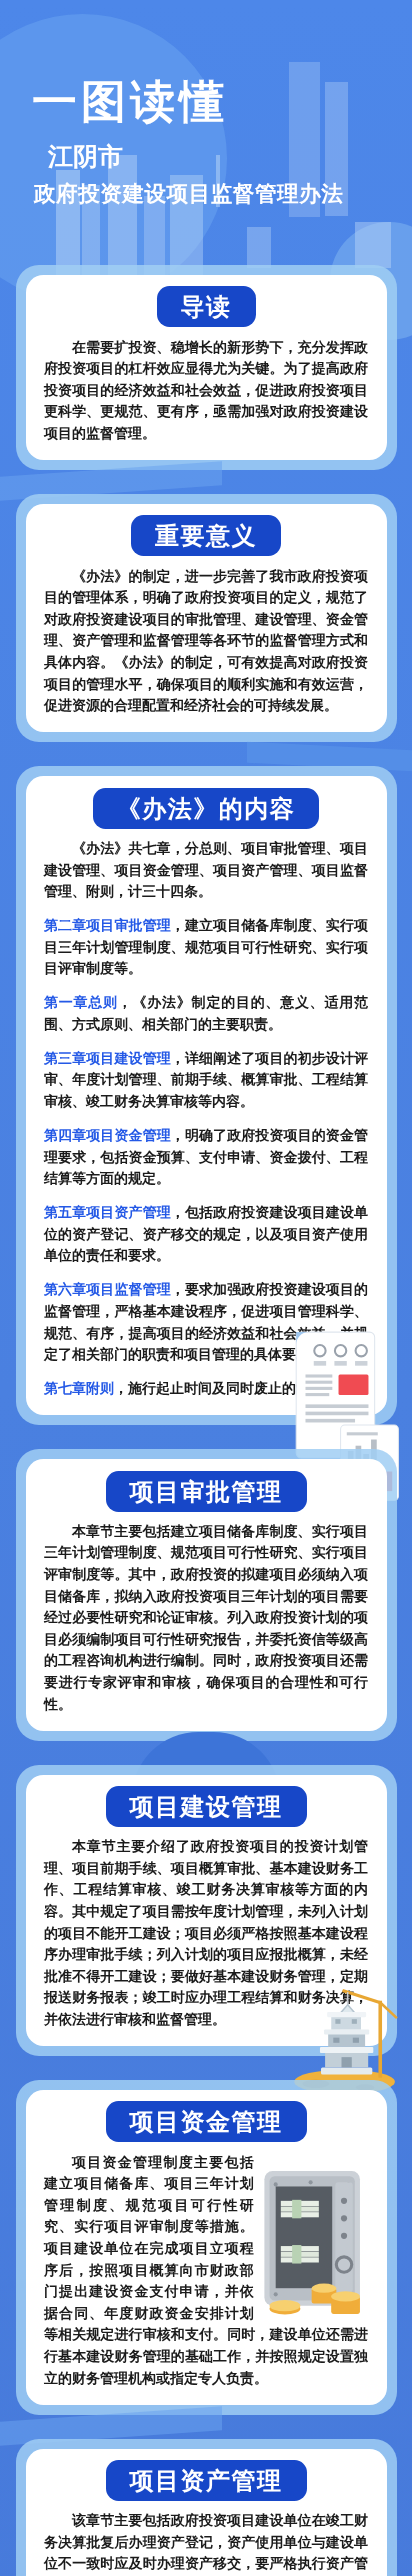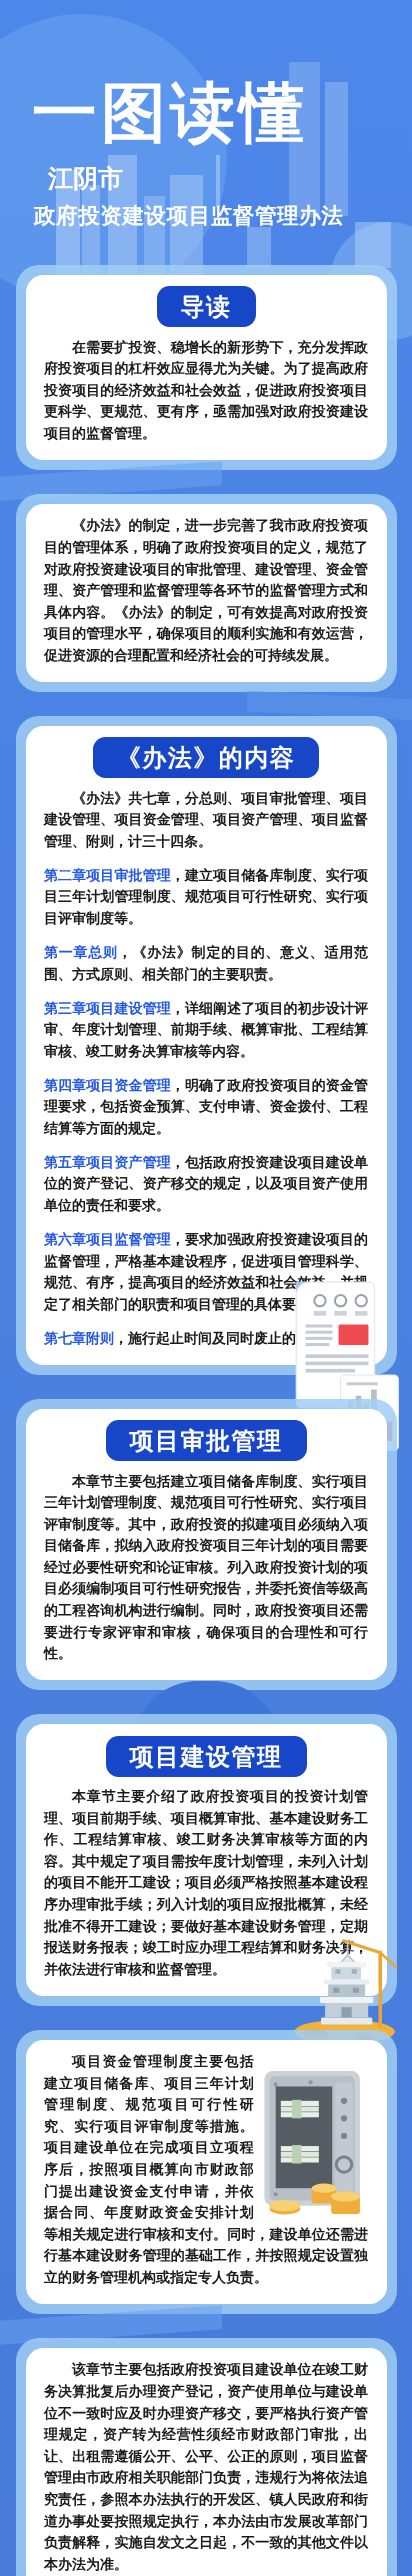--- a/index.html
+++ b/index.html
@@ -16,21 +16,21 @@
   .s1{left:56px;top:170px;width:24px;height:113px;opacity:.5;}
   .s2{left:82px;top:185px;width:17.5px;height:98px;opacity:.38;}
   .s3{left:108px;top:155px;width:29px;height:129px;opacity:.45;}
   .s4{left:144px;top:196px;width:20.6px;height:88px;opacity:.35;}
   .s5{left:170px;top:175px;width:33px;height:108px;opacity:.42;}
   .s6{left:289px;top:62px;width:31px;height:155px;opacity:.30;}
   .s7{left:325px;top:82px;width:23px;height:134px;opacity:.35;}
   .s8{left:355px;top:222px;width:36px;height:46px;opacity:.45;}
   .s9{left:247px;top:227px;width:24px;height:41px;opacity:.38;}
   .s10{left:216px;top:155px;width:4.1px;height:52px;opacity:.5;}
-  h1{position:relative;margin:0;padding:77px 0 0 32px;font-size:65px;line-height:1.1;
+  h1{position:relative;margin:0;padding:77px 0 0 32px;font-size:45px;line-height:1.1;
     font-weight:900;color:#ffffff;letter-spacing:4.1px;}
   .city{position:relative;margin-top:13.4px;padding-left:48px;font-size:25px;font-weight:800;color:#fff;}
   .doc-title{position:relative;margin-top:6.2px;padding-left:34px;font-size:21.6px;font-weight:800;color:#fff;letter-spacing:0.5px;}
   
   .card{position:relative;margin:0 15.5px 24px;z-index:2;}
   .ring{background:rgba(160,206,243,.85);border-radius:23px;padding:10px;}
   .inner{background:#ffffff;border-radius:17.5px;padding:11.3px 18.5px 15.5px;}
   .badge{width:max-content;margin:0 auto 9.3px;background:#1747c8;color:#ffffff;
     font-size:24px;font-weight:800;line-height:41px;padding:0 24px;border-radius:12.4px;letter-spacing:1.5px;}
   .para{margin:0;font-size:14px;line-height:21.6px;font-weight:700;color:#1b1b1b;text-align:justify;}
@@ -79,20 +79,21 @@
         <div class="inner">
       <div class="badge">导读</div>
       <p class="para indent">在需要扩投资、稳增长的新形势下，充分发挥政府投资项目的杠杆效应显得尤为关键。为了提高政府投资项目的经济效益和社会效益，促进政府投资项目更科学、更规范、更有序，亟需加强对政府投资建设项目的监督管理。</p>
     </div>
       </div>
   </section>
 
   <section class="card ribbon">
     <div class="ring">
         <div class="inner">
+      <div class="badge">重要意义</div>
       <p class="para indent">《办法》的制定，进一步完善了我市政府投资项目的管理体系，明确了政府投资项目的定义，规范了对政府投资建设项目的审批管理、建设管理、资金管理、资产管理和监督管理等各环节的监督管理方式和具体内容。《办法》的制定，可有效提高对政府投资项目的管理水平，确保项目的顺利实施和有效运营，促进资源的合理配置和经济社会的可持续发展。</p>
     </div>
       </div>
   </section>
 
   <section class="card ribbon-r">
     <div class="ring">
         <div class="inner">
       <div class="badge">《办法》的内容</div>
       <p class="para indent">《办法》共七章，分总则、项目审批管理、项目建设管理、项目资金管理、项目资产管理、项目监督管理、附则，计三十四条。</p>
@@ -170,20 +171,21 @@
       <rect x="100" y="100" width="12" height="10" fill="#8fa0ad"></rect>
         <rect x="138" y="100" width="12" height="10" fill="#8fa0ad"></rect>
       <rect x="104" y="64" width="10" height="9" fill="#9fb0bb"></rect>
         <rect x="136" y="64" width="10" height="9" fill="#9fb0bb"></rect>
     </svg>
   </section>
 
   <section class="card">
     <div class="ring">
         <div class="inner funds-body">
+      <div class="badge">项目资金管理</div>
       <svg class="illu-safe" viewBox="0 0 205 290">
         <rect x="4" y="4" width="186" height="262" rx="16" fill="#ccd1d7"></rect>
         <rect x="14" y="14" width="166" height="242" rx="10" fill="#b9bfc6"></rect>
         <circle cx="26" cy="30" r="4" fill="#8e959d"></circle>
             <circle cx="94" cy="26" r="4" fill="#8e959d"></circle>
         <circle cx="168" cy="30" r="4" fill="#8e959d"></circle>
             <circle cx="26" cy="244" r="4" fill="#8e959d"></circle>
         <rect x="26" y="34" width="110" height="198" fill="#565c63"></rect>
         <rect x="36" y="62" width="74" height="10" fill="#e8efe6"></rect>
             <rect x="36" y="73" width="74" height="10" fill="#dfe8dc"></rect>
@@ -206,19 +208,20 @@
         <ellipse cx="44" cy="266" rx="30" ry="11" fill="#f7d06f"></ellipse>
       </svg>
       <p class="para indent">项目资金管理制度主要包括建立项目储备库、项目三年计划管理制度、规范项目可行性研究、实行项目评审制度等措施。项目建设单位在完成项目立项程序后，按照项目概算向市财政部门提出建设资金支付申请，并依据合同、年度财政资金安排计划等相关规定进行审核和支付。同时，建设单位还需进行基本建设财务管理的基础工作，并按照规定设置独立的财务管理机构或指定专人负责。</p>
     </div>
       </div>
   </section>
 
   <section class="card ribbon">
     <div class="ring">
         <div class="inner">
+      <div class="badge">项目资产管理</div>
       <p class="para indent">该章节主要包括政府投资项目建设单位在竣工财务决算批复后办理资产登记，资产使用单位与建设单位不一致时应及时办理资产移交，要严格执行资产管理规定，资产转为经营性须经市财政部门审批，出让、出租需遵循公开、公平、公正的原则，项目监督管理由市政府相关职能部门负责，违规行为将依法追究责任，参照本办法执行的开发区、镇人民政府和街道办事处要按照规定执行，本办法由市发展改革部门负责解释，实施自发文之日起，不一致的其他文件以本办法为准。</p>
     </div>
       </div>
   </section>
 
 </div>
 
 
 </body></html>

